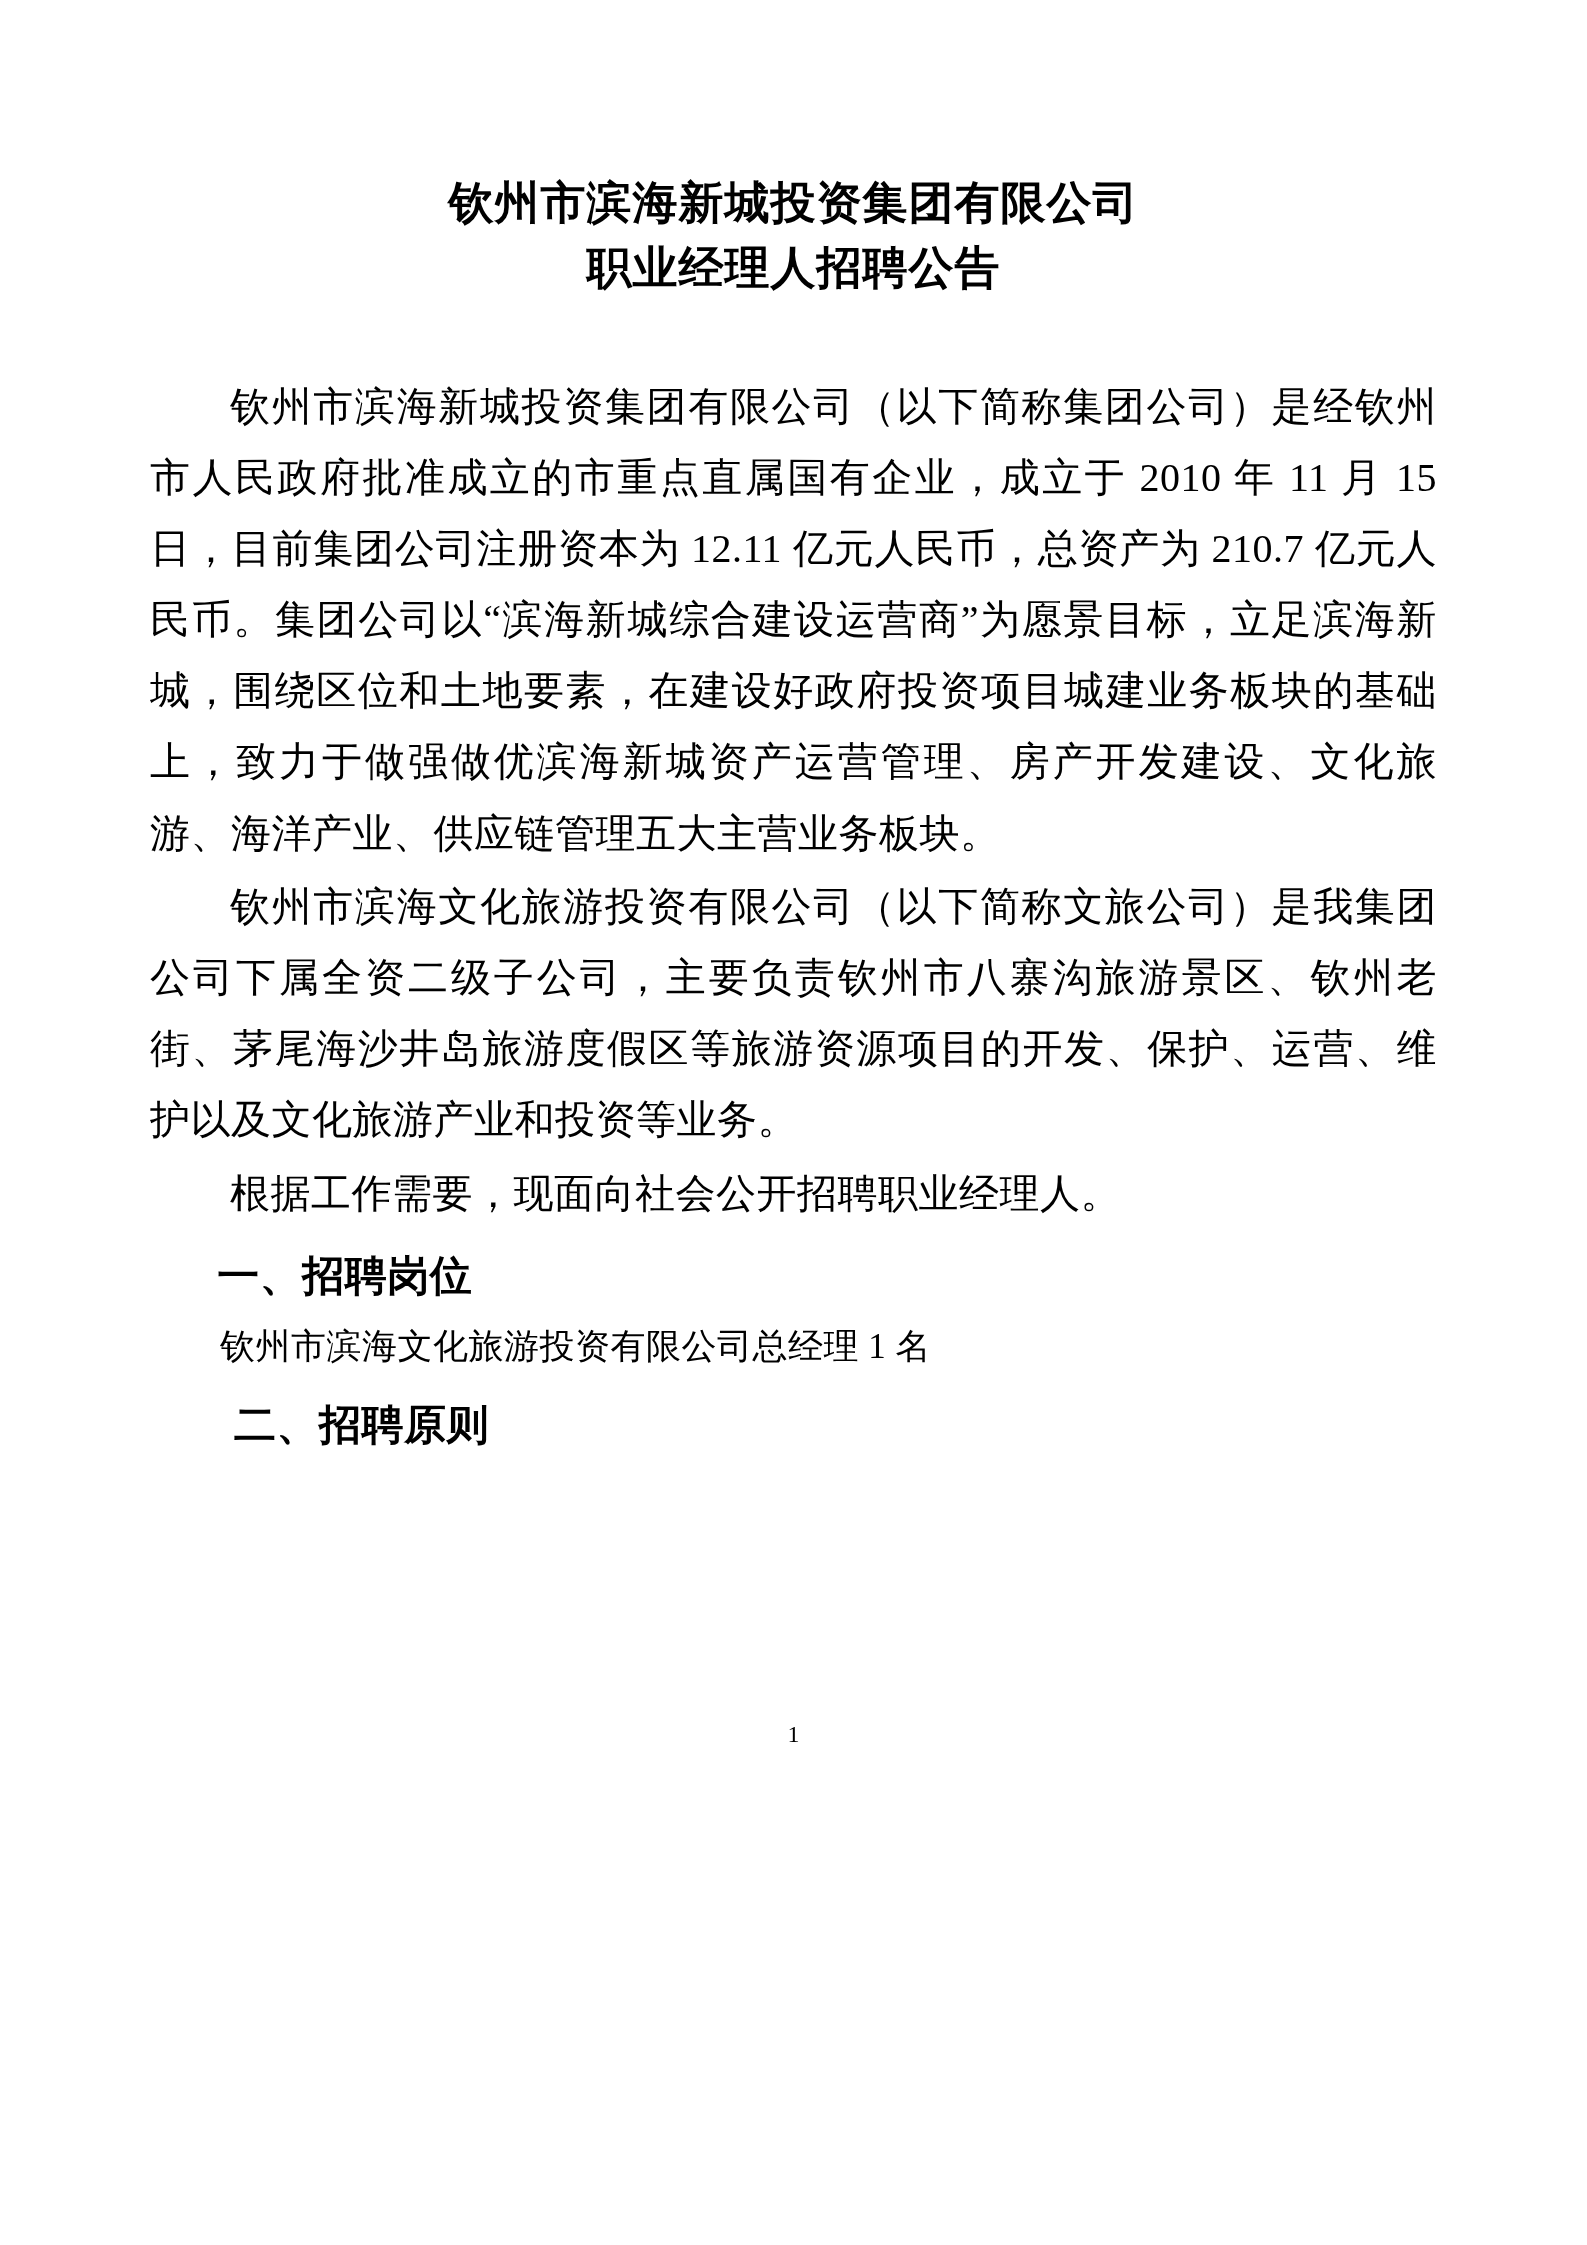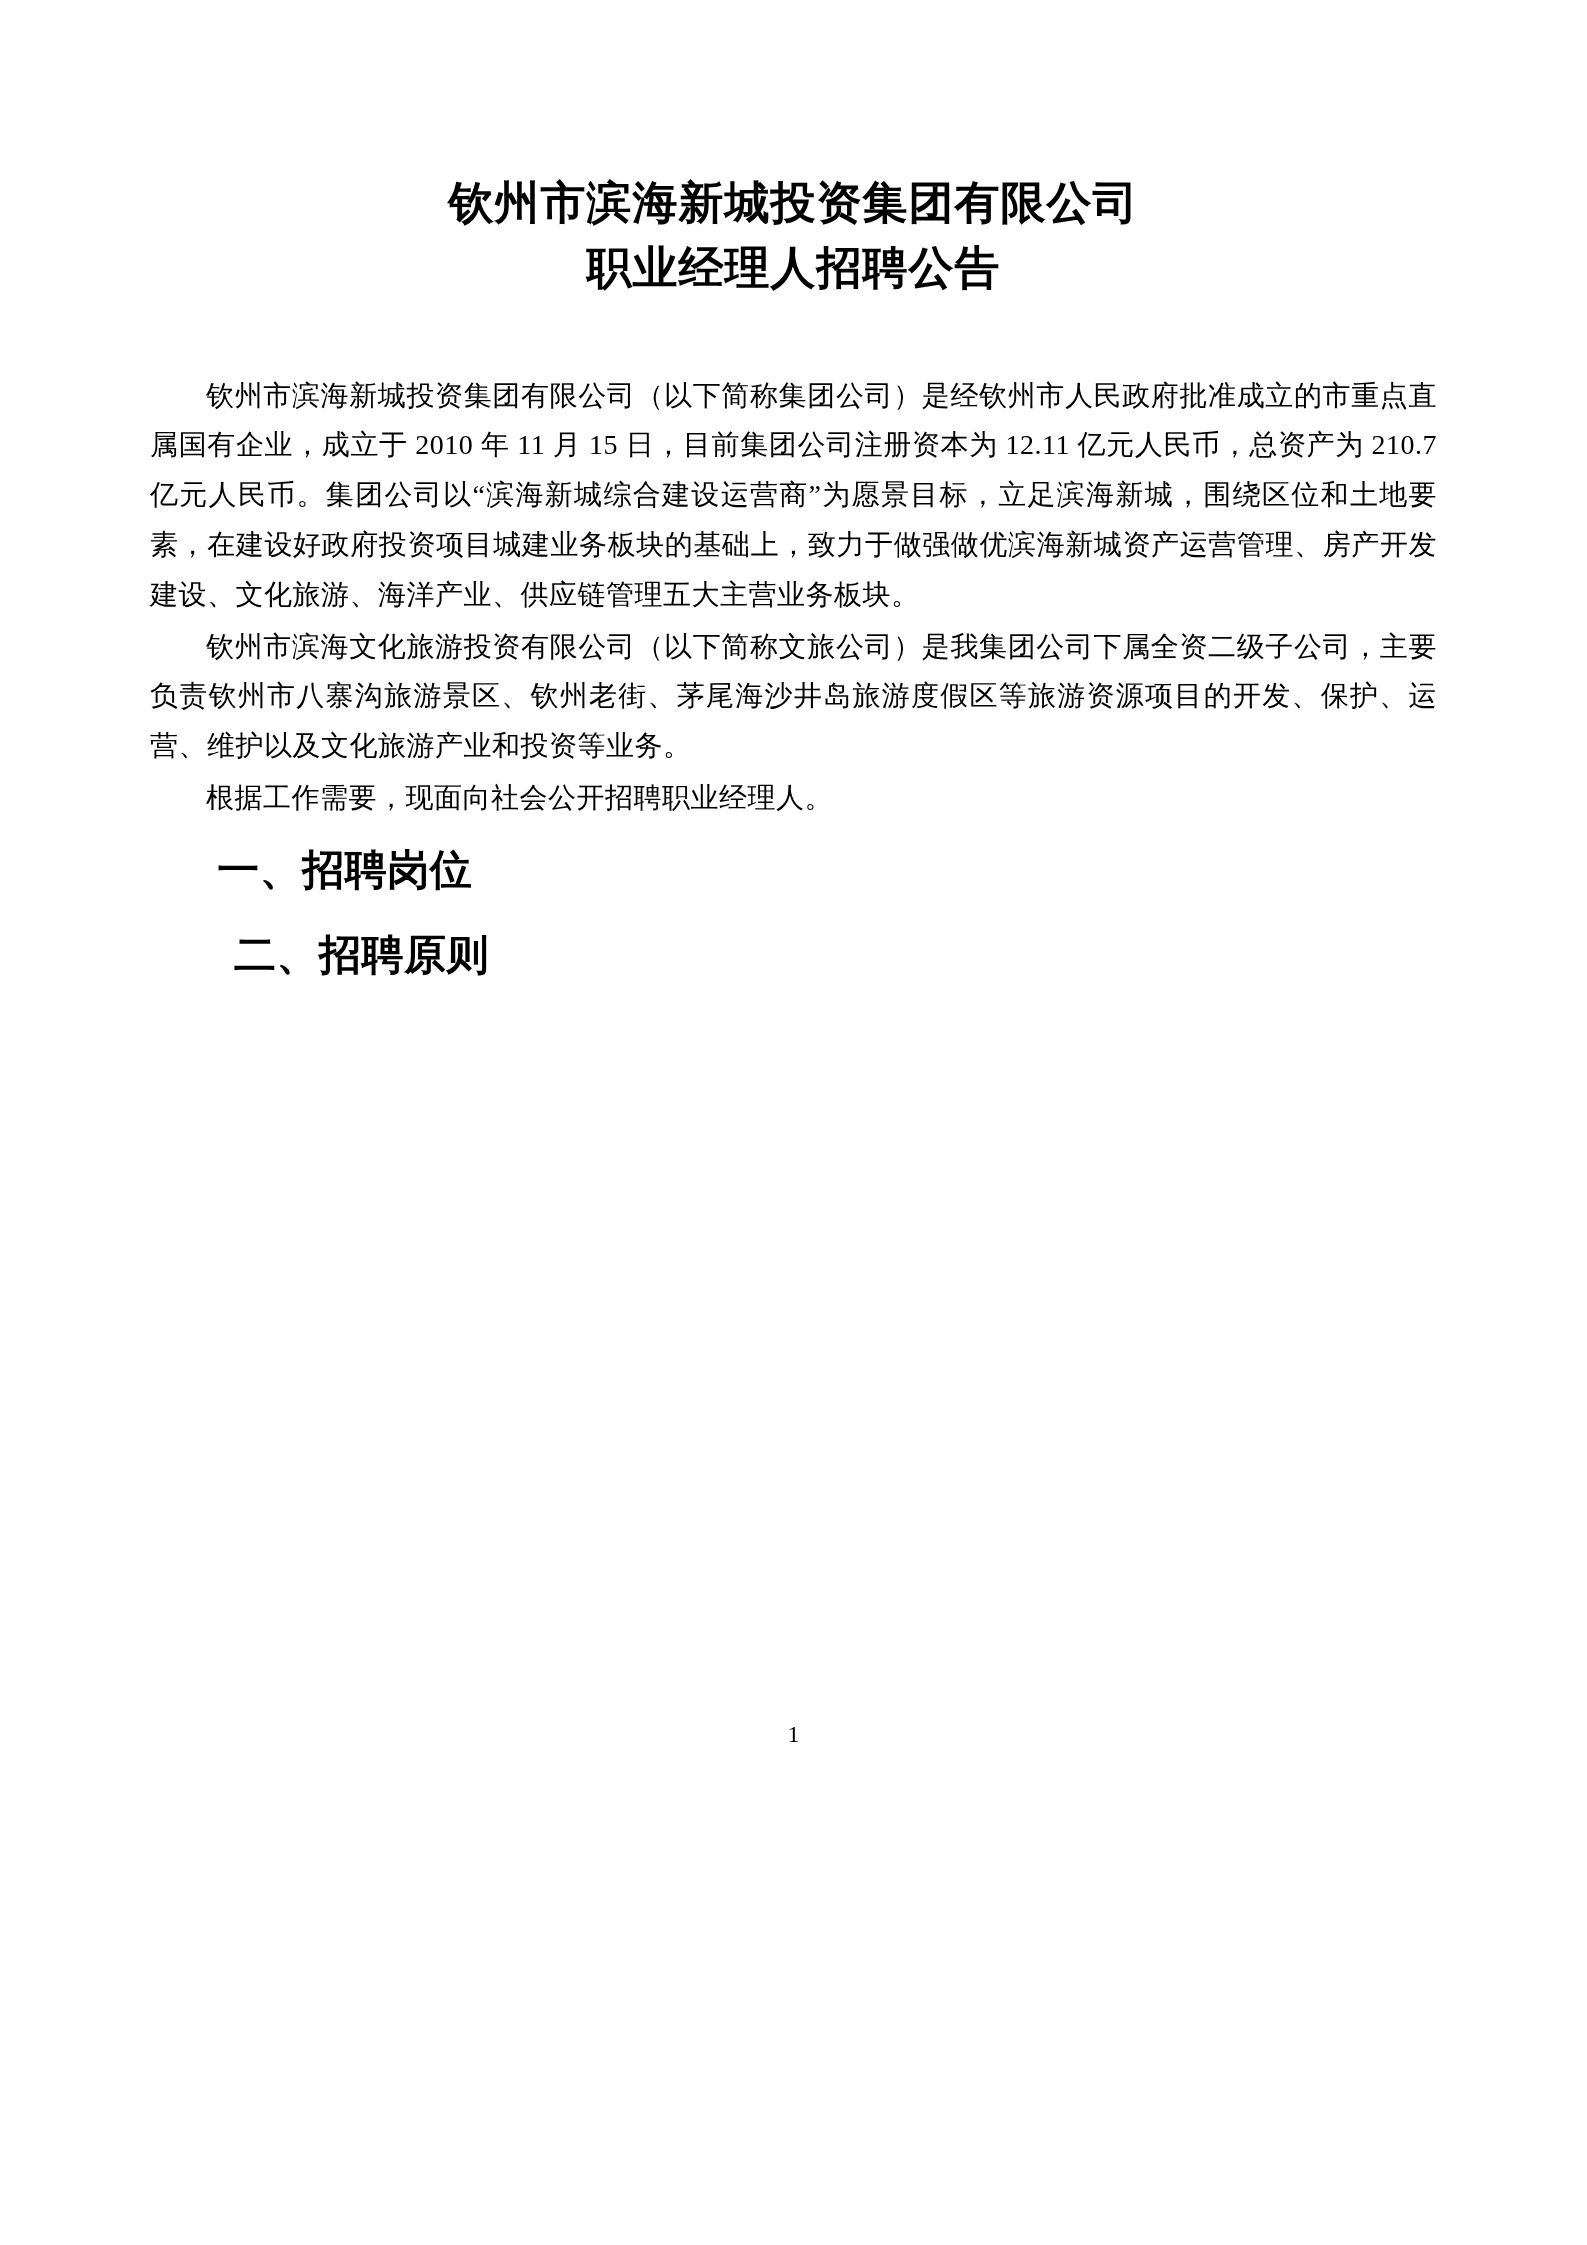--- a/index.html
+++ b/index.html
@@ -31,21 +31,21 @@
     margin: 0 0 0 0;
     padding-top: 30px;
   }
   .doc-title .line2 {
     display: block;
   }
   .body-block {
     margin-top: 70px;
   }
   p.para {
-    font-size: 28px;
+    font-size: 40px;
     line-height: 1.78;
     text-align: justify;
     text-justify: inter-ideograph;
     margin: 0 0 2px 0;
     text-indent: 2em;
     letter-spacing: 0.5px;
   }
   h2.section {
     font-family: "DejaVu Sans", "Liberation Sans", sans-serif;
     font-weight: bold;
@@ -87,20 +87,21 @@
 
   <div class="body-block">
 
     <p class="para">钦州市滨海新城投资集团有限公司（以下简称集团公司）是经钦州市人民政府批准成立的市重点直属国有企业，成立于 2010 年 11 月 15 日，目前集团公司注册资本为 12.11 亿元人民币，总资产为 210.7 亿元人民币。集团公司以“滨海新城综合建设运营商”为愿景目标，立足滨海新城，围绕区位和土地要素，在建设好政府投资项目城建业务板块的基础上，致力于做强做优滨海新城资产运营管理、房产开发建设、文化旅游、海洋产业、供应链管理五大主营业务板块。</p>
 
     <p class="para">钦州市滨海文化旅游投资有限公司（以下简称文旅公司）是我集团公司下属全资二级子公司，主要负责钦州市八寨沟旅游景区、钦州老街、茅尾海沙井岛旅游度假区等旅游资源项目的开发、保护、运营、维护以及文化旅游产业和投资等业务。</p>
 
     <p class="para">根据工作需要，现面向社会公开招聘职业经理人。</p>
 
     <h2 class="section tight">一、招聘岗位</h2>
+    <p class="plain">钦州市滨海文化旅游投资有限公司总经理 1 名</p>
 
     <h2 class="section">二、招聘原则</h2>
 
 
   </div>
 
   <div class="page-number">1</div>
 
 </div>
 

